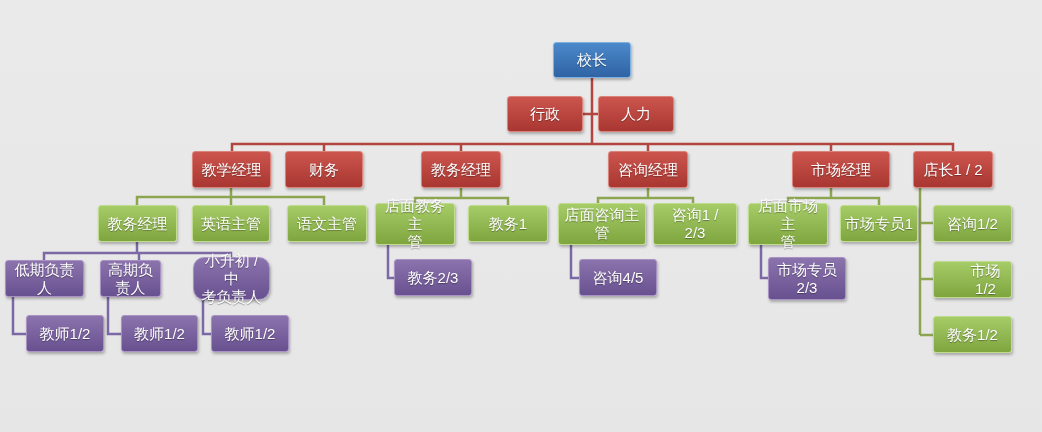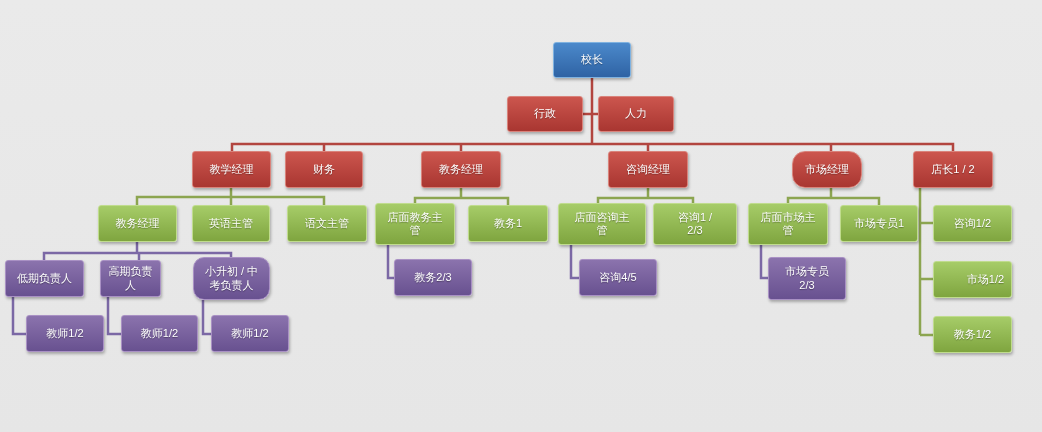--- a/index.html
+++ b/index.html
@@ -19,21 +19,21 @@
     left: 0; top: 0;
     width: 1042px; height: 432px;
   }
   .node {
     position: absolute;
     display: flex;
     align-items: center;
     justify-content: center;
     text-align: center;
     color: #ffffff;
-    font-size: 11px;
+    font-size: 15px;
     line-height: 1.2;
     white-space: pre-line;
     border-radius: 3px;
     box-sizing: border-box;
     padding: 1px 3px;
     box-shadow: 1px 2px 3px rgba(0,0,0,0.28);
     text-shadow: 0 1px 1px rgba(0,0,0,0.35);
   }
   .blue {
     background: linear-gradient(#4b89cb, #2f63a4);
@@ -86,21 +86,21 @@
 
   <div class="node blue" style="left:553px; top:42px; width:78px; height:36px;">校长</div>
 
   <div class="node red" style="left:507px; top:96px; width:76px; height:36px;">行政</div>
   <div class="node red" style="left:598px; top:96px; width:76px; height:36px;">人力</div>
 
   <div class="node red" style="left:192px; top:151px; width:79px; height:37px;">教学经理</div>
   <div class="node red" style="left:285px; top:151px; width:78px; height:37px;">财务</div>
   <div class="node red" style="left:421px; top:151px; width:80px; height:37px;">教务经理</div>
   <div class="node red" style="left:608px; top:151px; width:80px; height:37px;">咨询经理</div>
-  <div class="node red" style="left:792px; top:151px; width:70px; height:37px;border-radius:13px;">市场经理</div>
+  <div class="node red" style="left:792px; top:151px; width:98px; height:37px;">市场经理</div>
   <div class="node red" style="left:913px; top:151px; width:80px; height:37px;">店长1 / 2</div>
 
   <div class="node green" style="left:98px; top:205px; width:79px; height:37px;">教务经理</div>
   <div class="node green" style="left:192px; top:205px; width:78px; height:37px;">英语主管</div>
   <div class="node green" style="left:287px; top:205px; width:80px; height:37px;">语文主管</div>
   <div class="node green" style="left:375px; top:203px; width:80px; height:42px;">店面教务主
 管</div>
   <div class="node green" style="left:468px; top:205px; width:80px; height:37px;">教务1</div>
   <div class="node green" style="left:558px; top:203px; width:88px; height:42px;">店面咨询主
 管</div>

